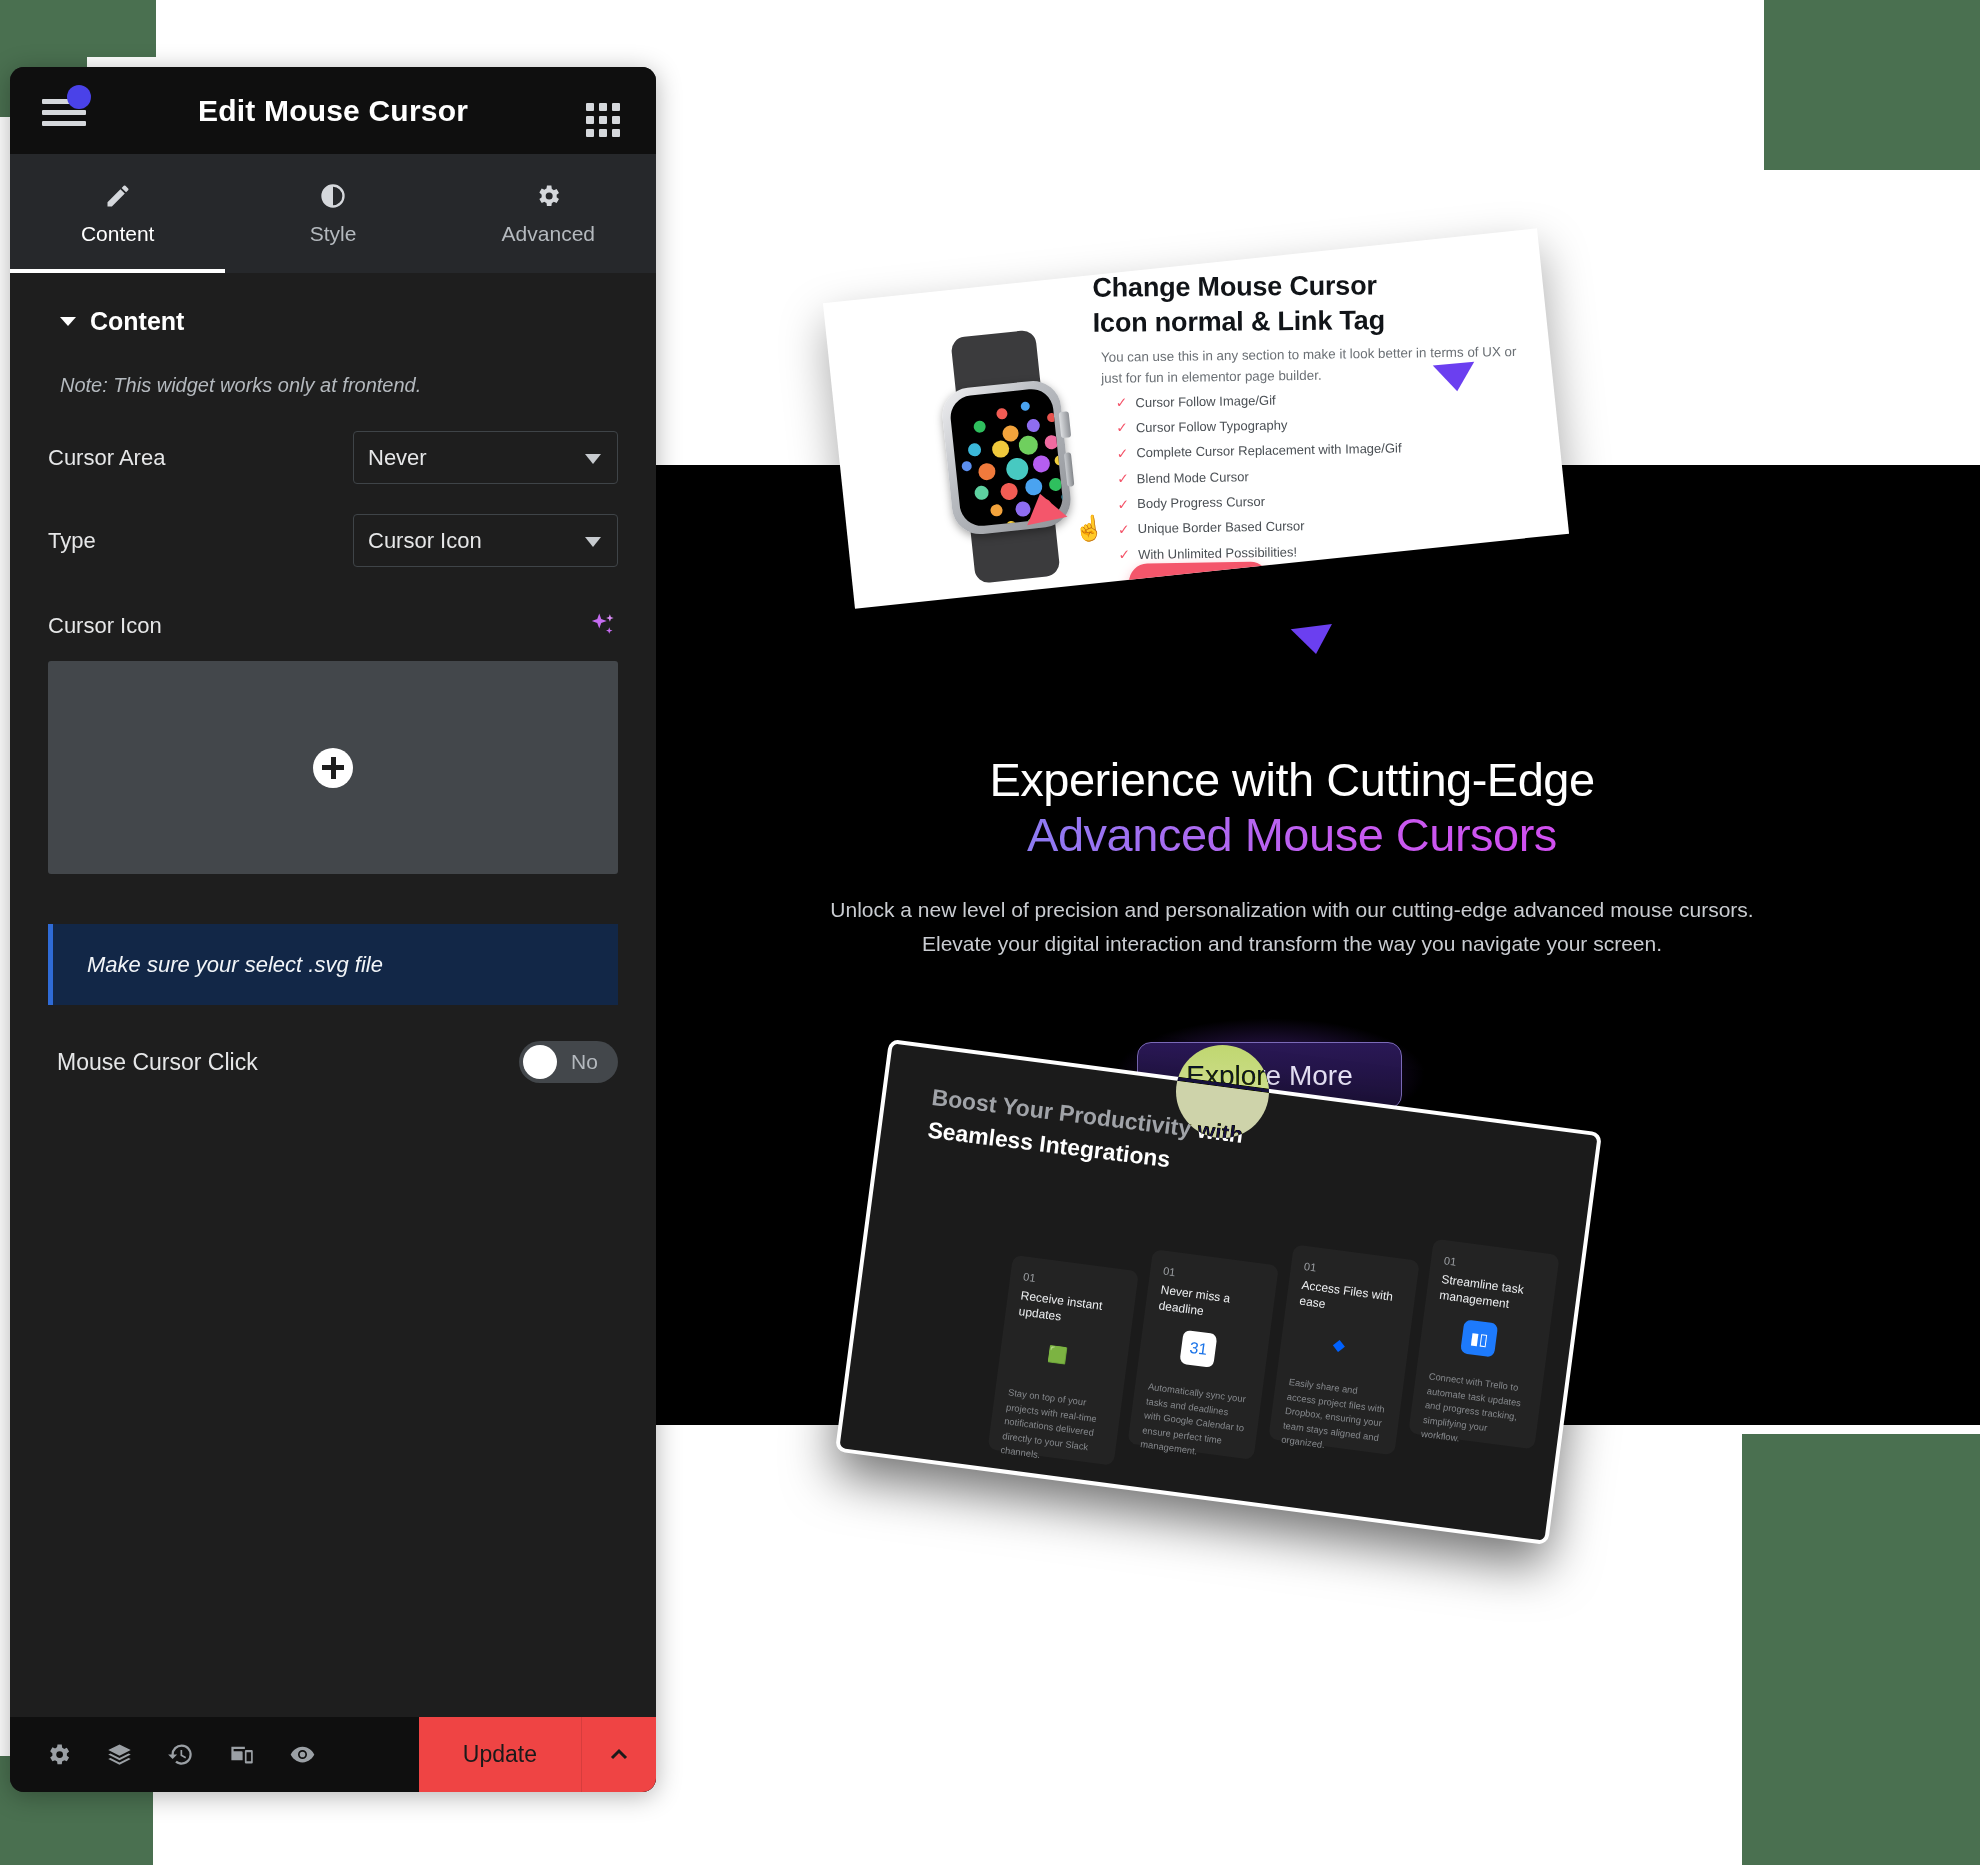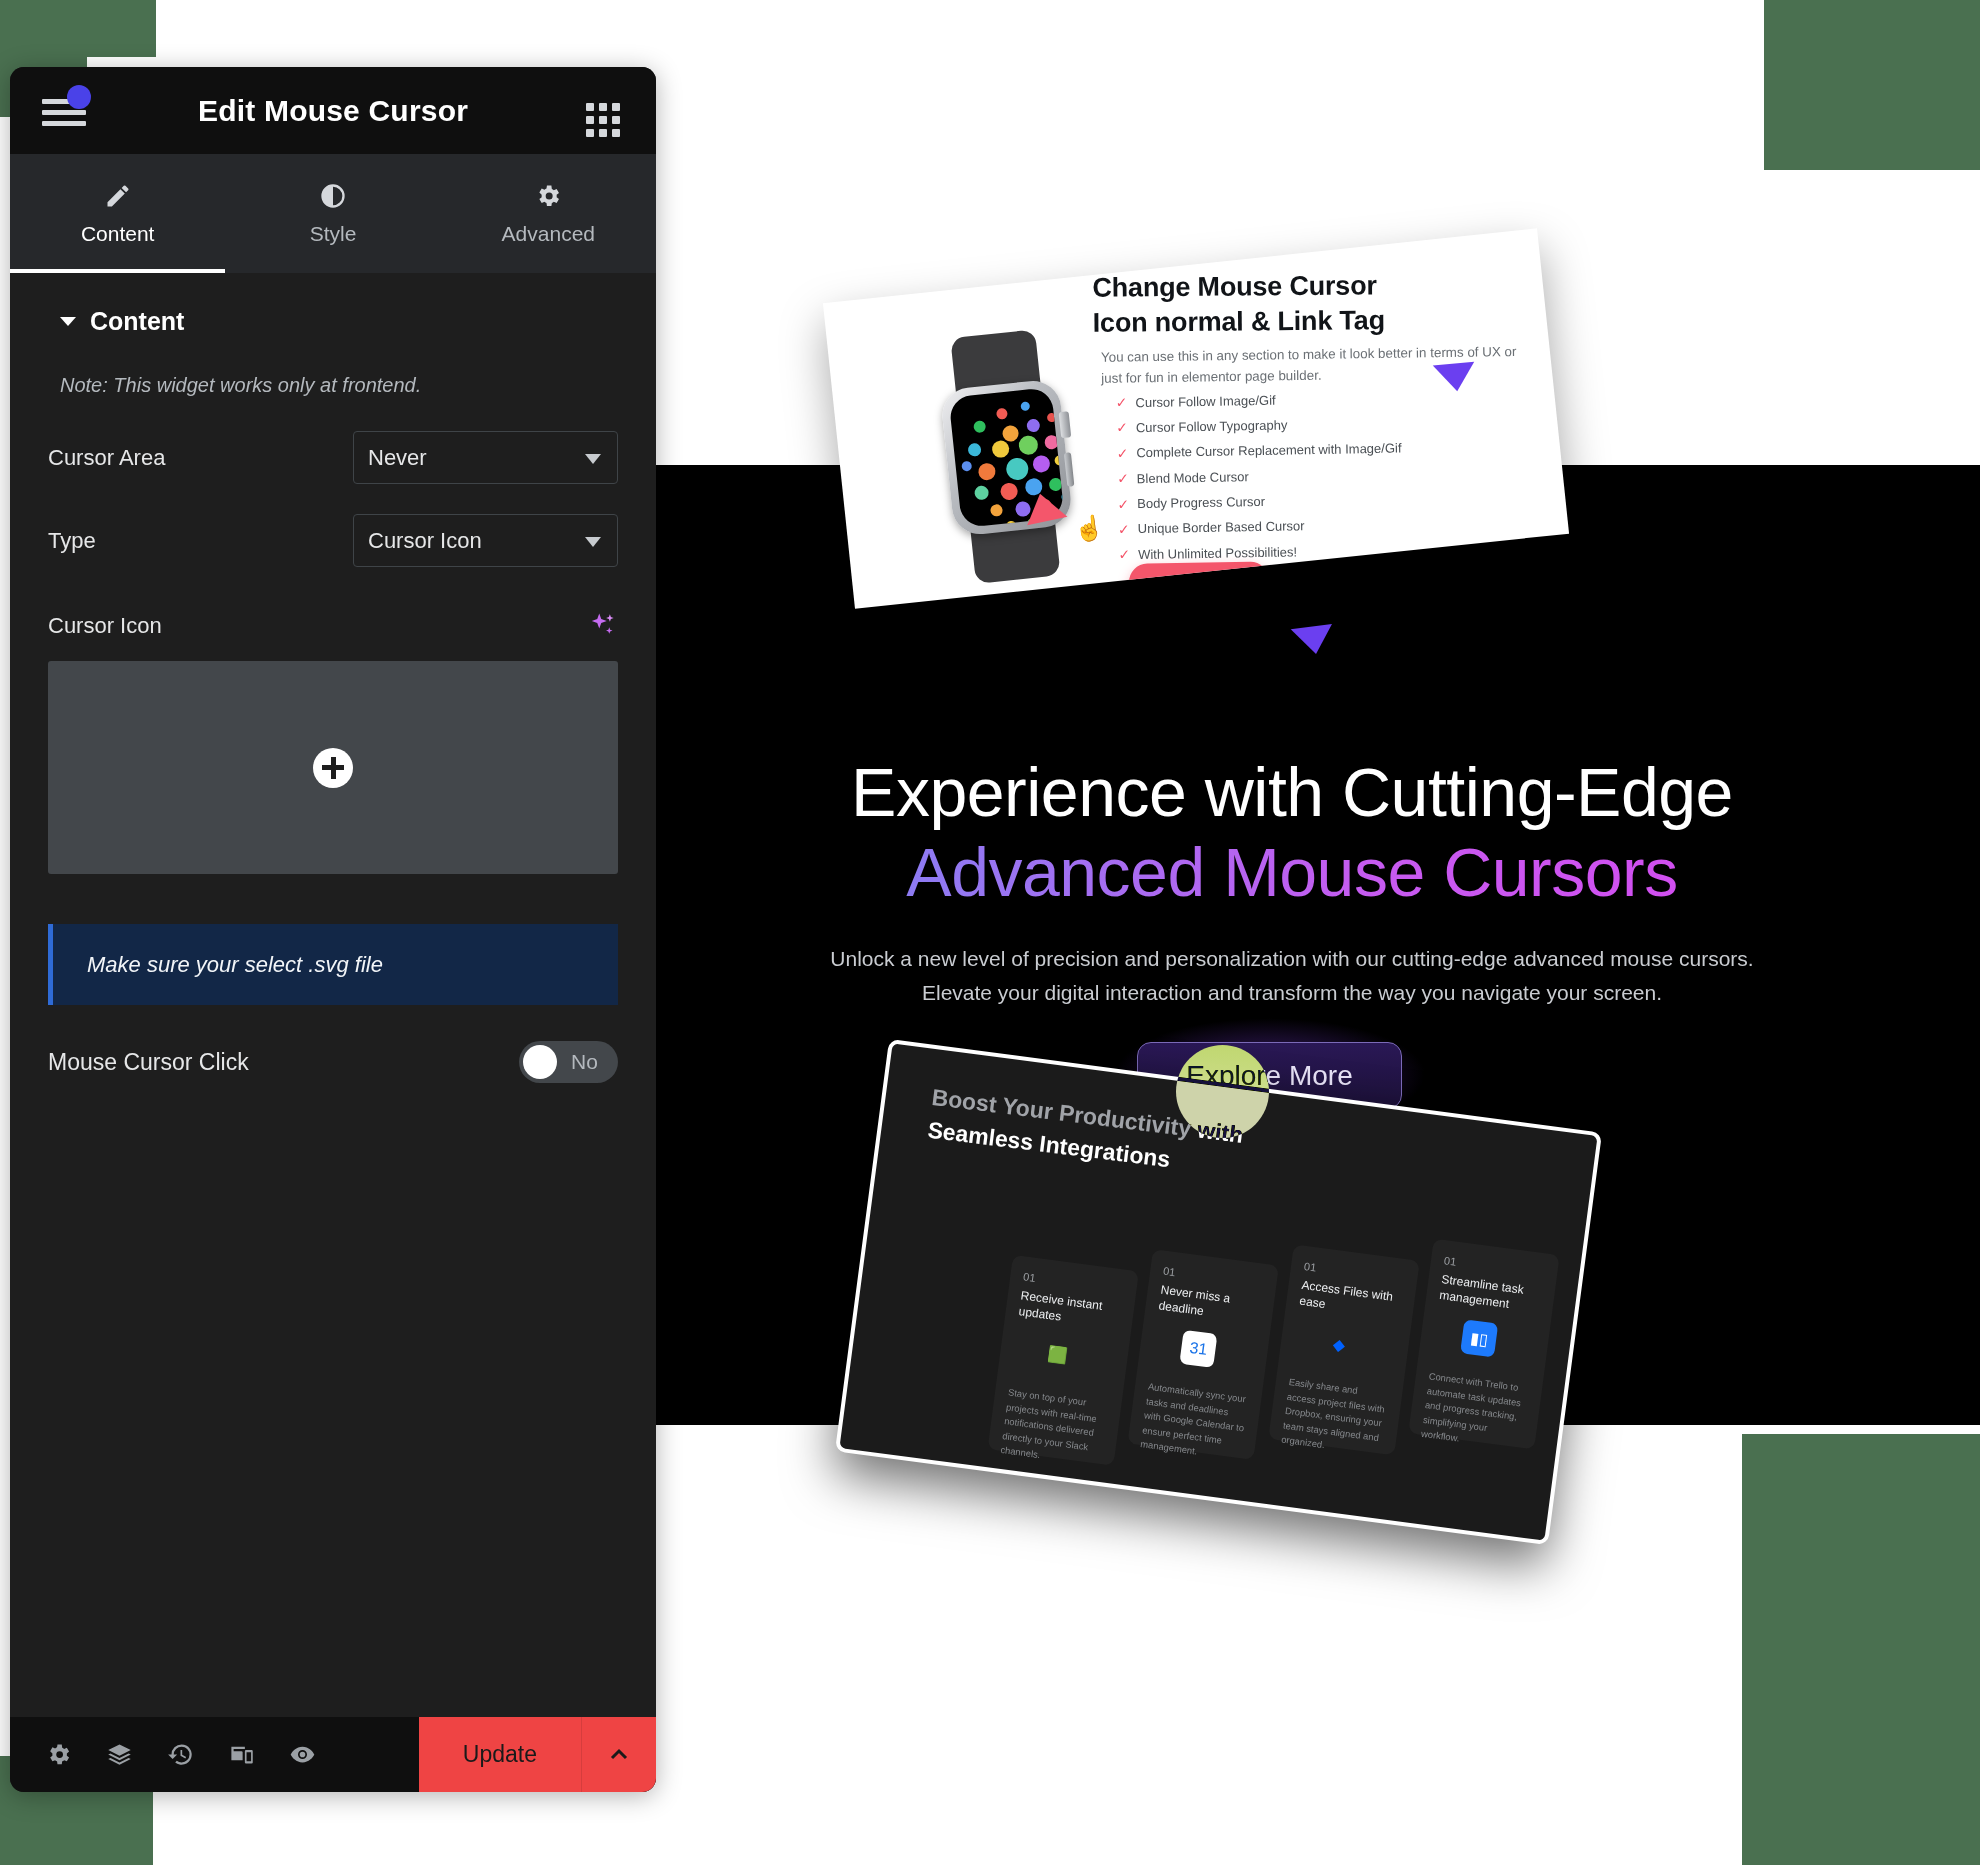--- a/index.html
+++ b/index.html
@@ -98,21 +98,21 @@
   .plus-circle:before { width: 22px; height: 5px; }
   .plus-circle:after  { width: 5px;  height: 22px; }
 
   .info-bar {
     margin: 50px 38px 0 38px; min-height: 81px;
     background: #122747; border-left: 5px solid #2f6bd6;
     display: flex; align-items: center; padding: 0 34px;
     color: #f2f5f8; font-size: 22px; font-style: italic;
   }
 
-  .toggle-row { display: flex; align-items: center; padding: 36px 38px 0 38px; }
+  .toggle-row { display: flex; align-items: center; padding: 36px 38px 0 38px; margin-left: 9px; }
   .toggle-row .lbl { flex: 1; color: #e6e7e8; font-size: 23px; }
   .switch { width: 99px; height: 42px; border-radius: 22px; background: #43474b;
             display: flex; align-items: center; cursor: pointer; position: relative; }
   .switch .knob { width: 34px; height: 34px; border-radius: 50%; background: #ffffff; margin-left: 4px; }
   .switch .st { flex: 1; text-align: center; color: #b4b9be; font-size: 21px; padding-right: 6px; }
 
   .panel-footer {
     height: 75px; background: #0f0f0f; display: flex; align-items: stretch; flex: 0 0 auto;
   }
   .foot-icons { display: flex; align-items: center; gap: 0; padding-left: 18px; flex: 1; }
@@ -186,21 +186,21 @@
     box-shadow: 0 3px 8px rgba(0,0,0,.18); cursor: pointer;
   }
   .purple-arrow { position:absolute; width: 0; height: 0;
     border-left: 34px solid #6b3ff0; border-top: 10px solid transparent;
     border-bottom: 24px solid transparent; }
   #pa-1 { left: 1434px; top: 351px; transform: rotate(-150deg); z-index: 30; }
   #pa-2 { left: 1292px; top: 614px; transform: rotate(-152deg); z-index: 30; }
 
   
   .hero { position: absolute; left: 604px; top: 752px; width: 1376px; text-align: center; }
-  .hero h1 { font-size: 68px; font-weight: 400; color: #ffffff; line-height: 1.18;
+  .hero h1 { font-size: 47px; font-weight: 400; color: #ffffff; line-height: 1.18;
              letter-spacing: -0.5px; }
   .hero h1 .grad {
     background: linear-gradient(90deg,#8d7bf2,#c65bf0 60%,#d14ff0);
     -webkit-background-clip: text; background-clip: text; color: transparent;
   }
   .hero p { margin: 30px auto 0; width: 950px; font-size: 21px; color: #c9ccd1; line-height: 1.6; }
 
   .explore-wrap { position: absolute; left: 1137px; top: 1042px; width: 265px; height: 67px; }
   .explore-glow { position:absolute; left:-30px; top:-26px; width: 325px; height: 119px;
     background: radial-gradient(ellipse at center, rgba(122,60,220,.55), rgba(0,0,0,0) 68%); }

